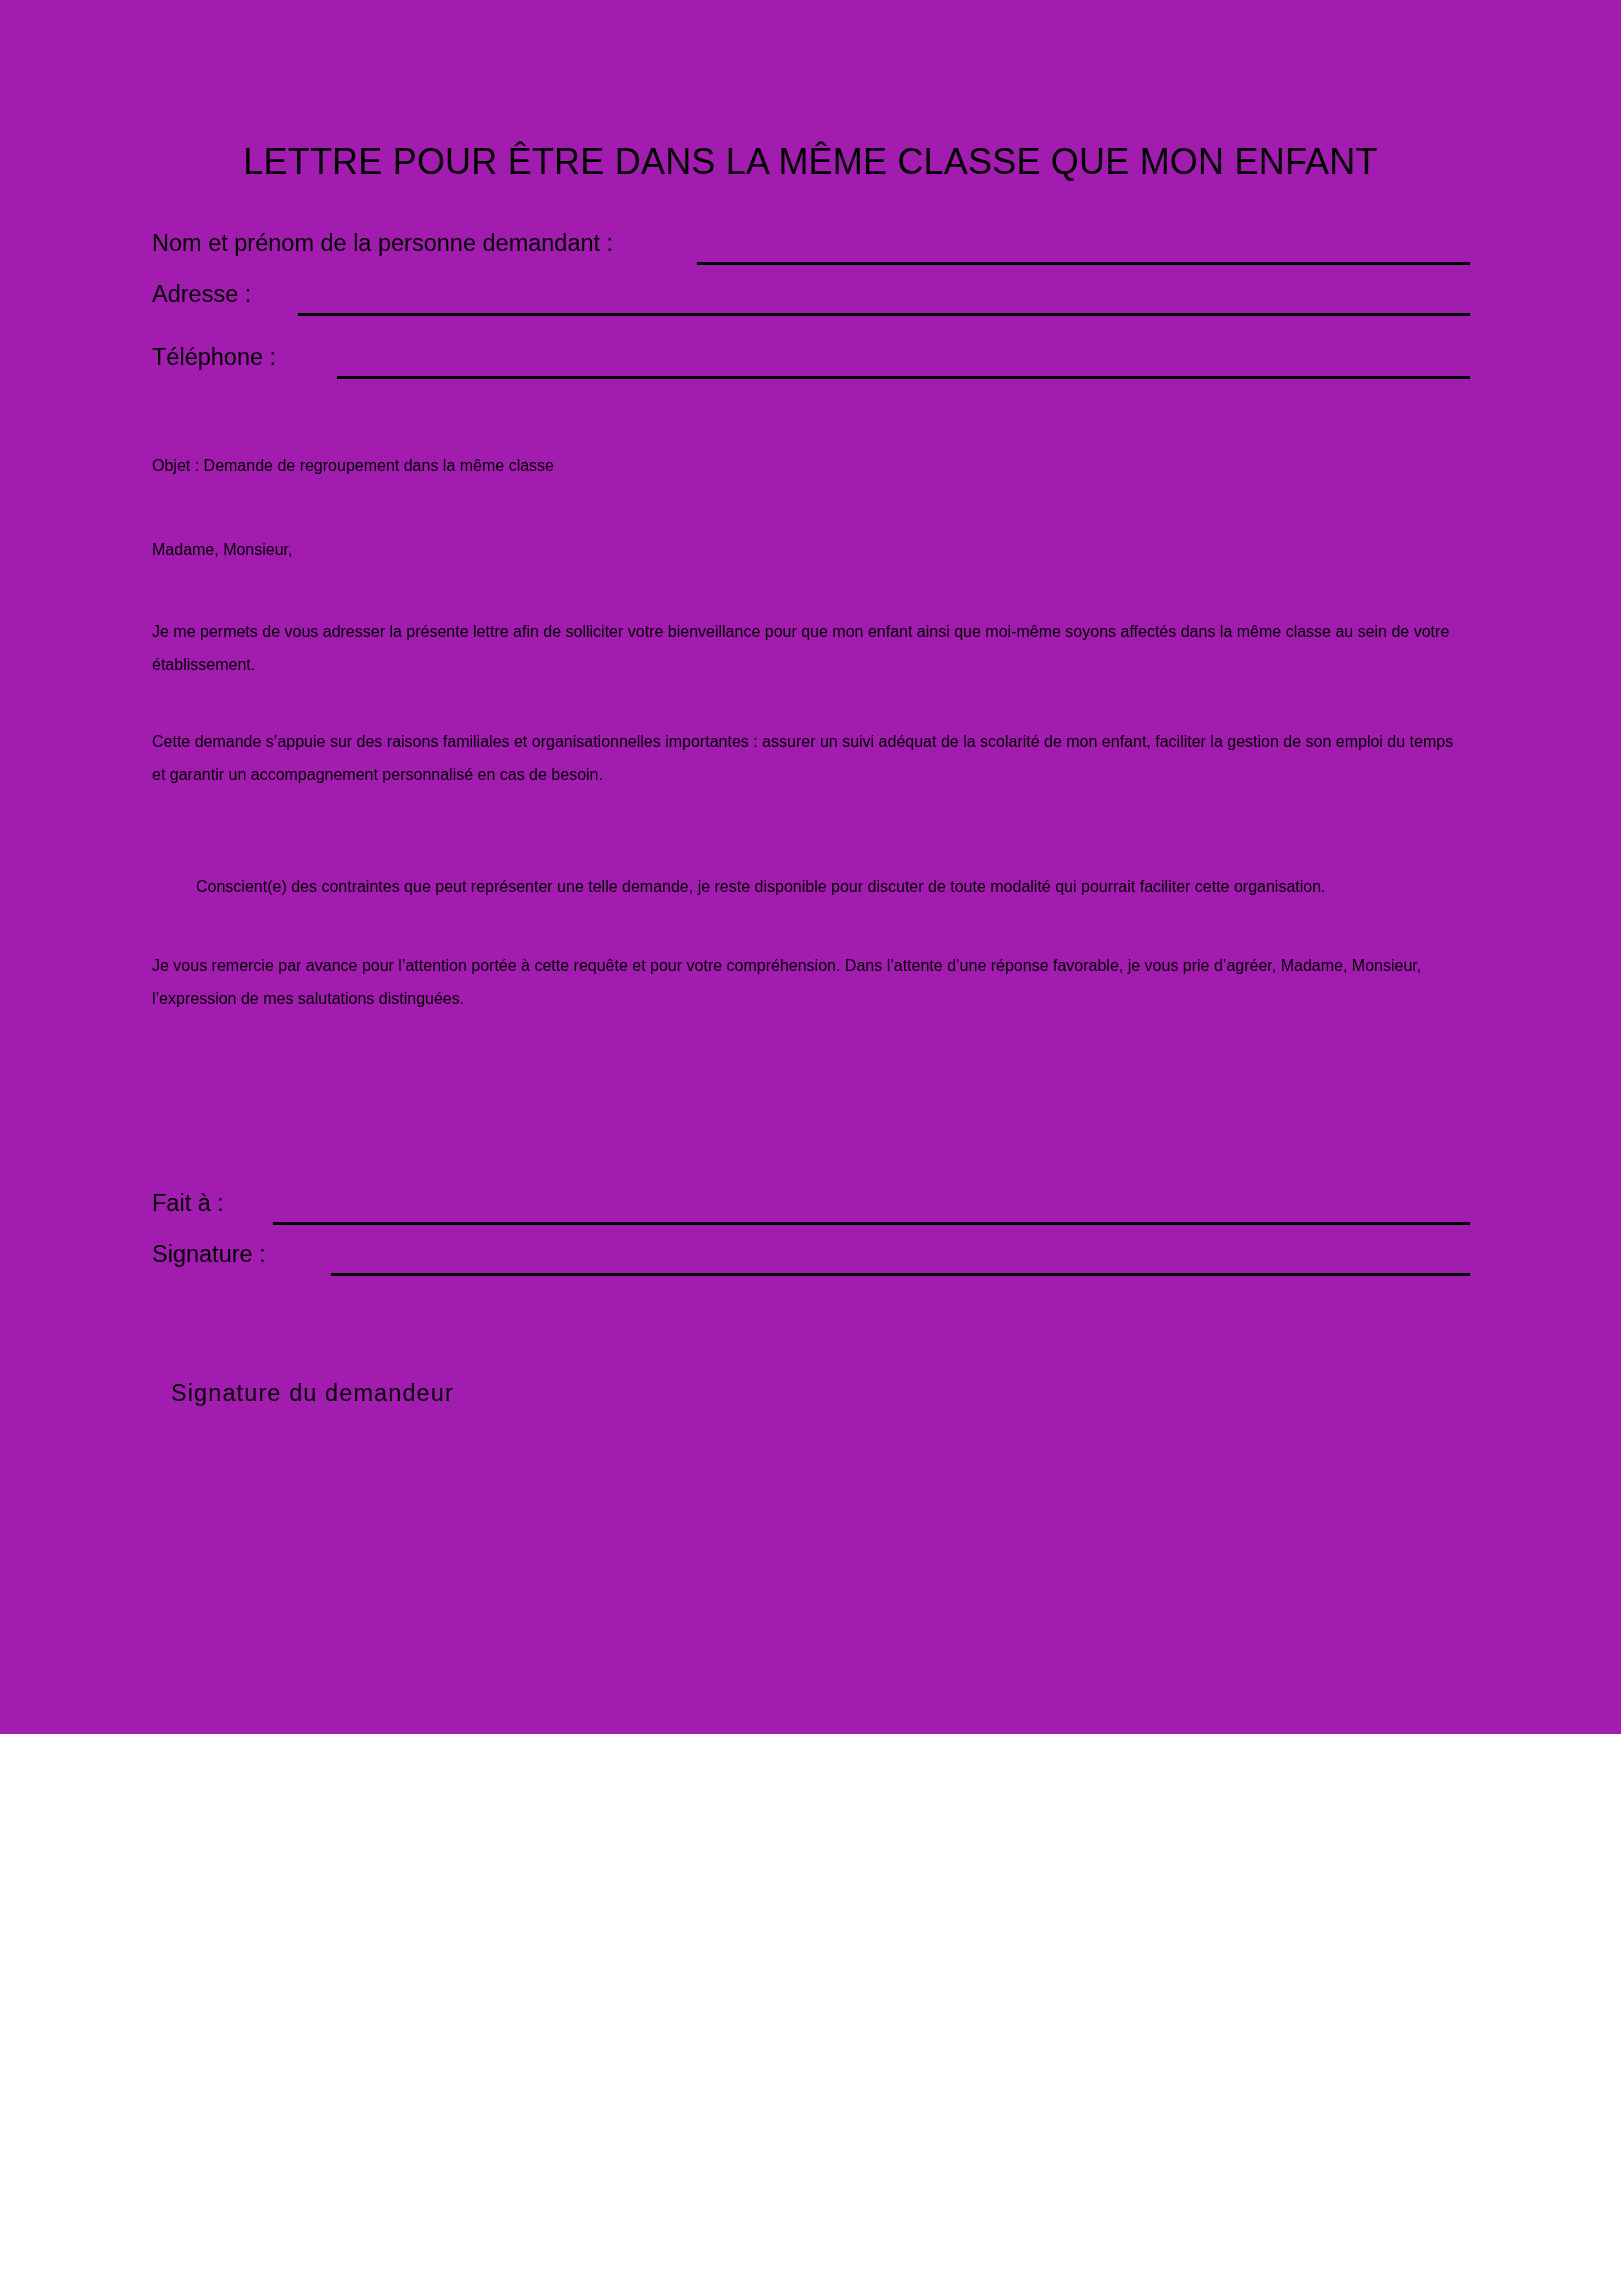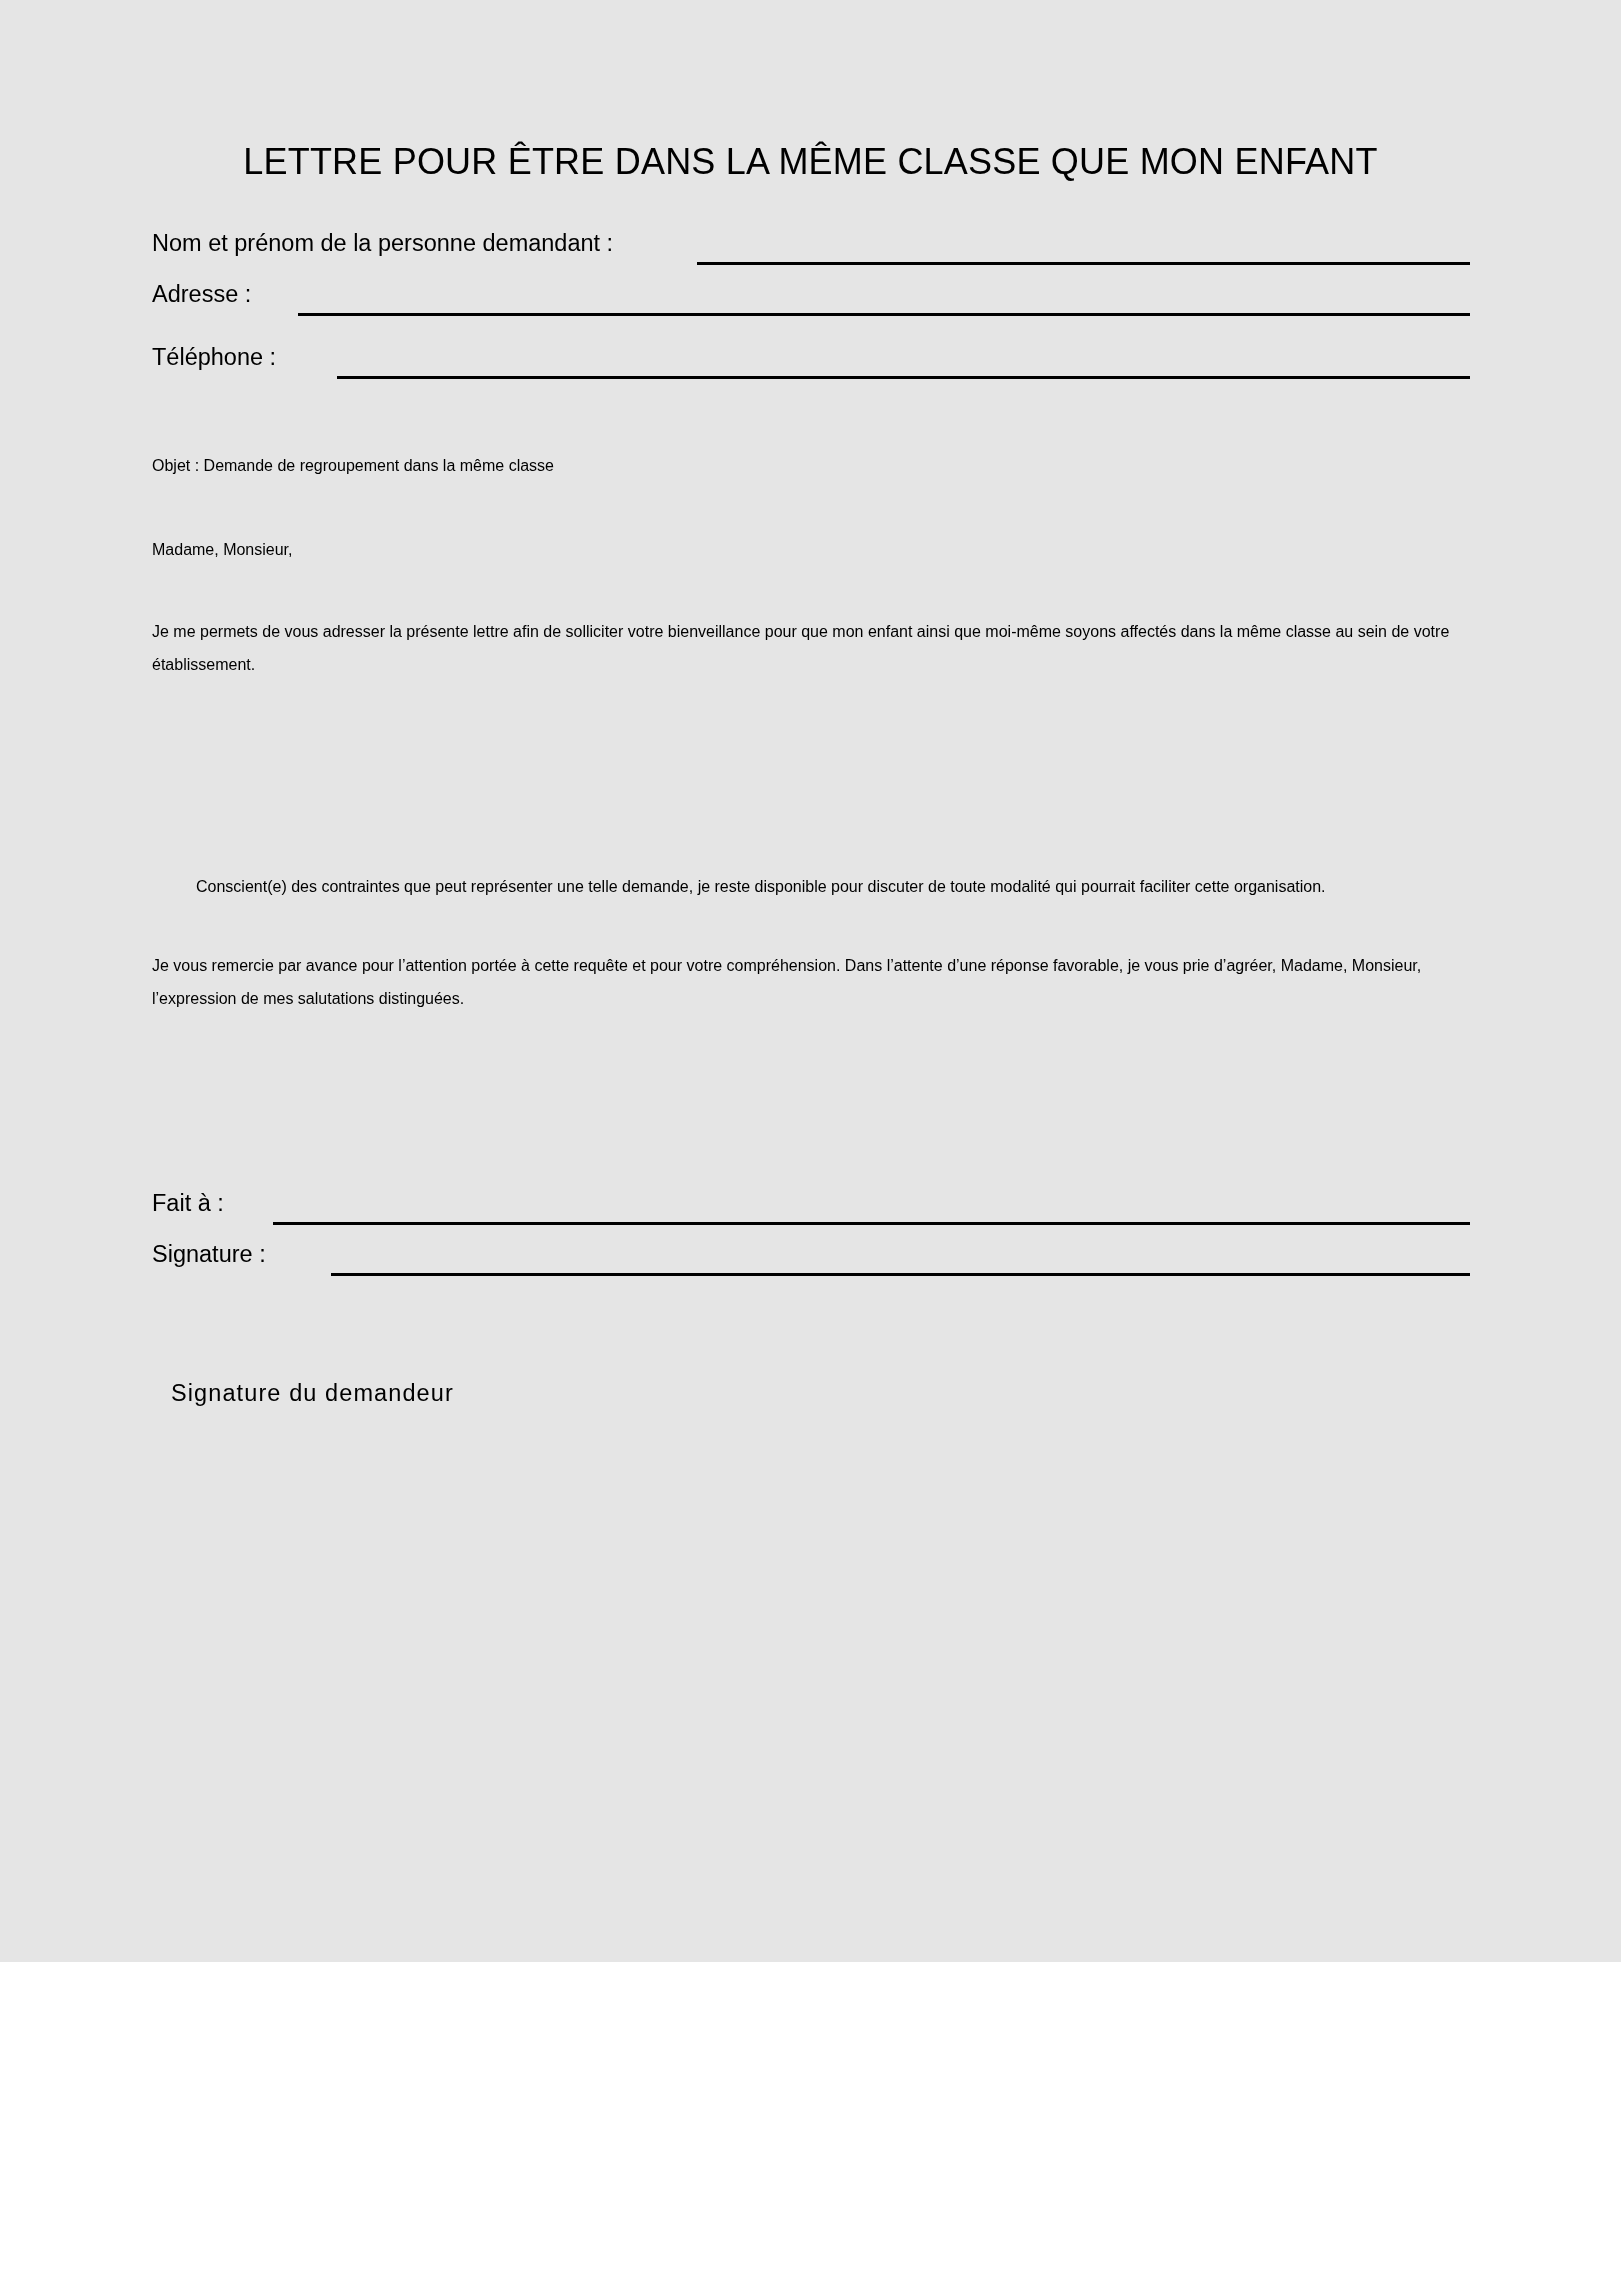--- a/index.html
+++ b/index.html
@@ -5,22 +5,22 @@
 <style>
   html, body {
     margin: 0;
     padding: 0;
     background: #ffffff;
   }
 
   .page {
     position: relative;
     width: 1621px;
-    height: 1962px;
-    background: #e5e5e5;
+    height: 1734px;
+    background: #a21caf;
     font-family: "Liberation Sans", sans-serif;
     color: #000000;
     overflow: hidden;
   }
 
   
   .doc-title {
     position: absolute;
     left: 0;
     top: 116px;
@@ -118,20 +118,21 @@
     <span class="gap-tel"></span>
     <span class="field-rule"></span>
   </div>
 
   <p class="block p-objet">Objet : Demande de regroupement dans la même classe</p>
 
   <p class="block p-salut">Madame, Monsieur,</p>
 
   <p class="block p-1">Je me permets de vous adresser la présente lettre afin de solliciter votre bienveillance pour que mon enfant ainsi que moi-même soyons affectés dans la même classe au sein de votre établissement.</p>
 
+  <p class="block p-2">Cette demande s’appuie sur des raisons familiales et organisationnelles importantes : assurer un suivi adéquat de la scolarité de mon enfant, faciliter la gestion de son emploi du temps et garantir un accompagnement personnalisé en cas de besoin.</p>
 
   <p class="block p-3">Conscient(e) des contraintes que peut représenter une telle demande, je reste disponible pour discuter de toute modalité qui pourrait faciliter cette organisation.</p>
 
   <p class="block p-4">Je vous remercie par avance pour l’attention portée à cette requête et pour votre compréhension. Dans l’attente d’une réponse favorable, je vous prie d’agréer, Madame, Monsieur, l’expression de mes salutations distinguées.</p>
 
   <div class="field-row" style="top:1189px;">
     <span class="field-label">Fait à :</span>
     <span class="gap-fait"></span>
     <span class="field-rule"></span>
   </div>

